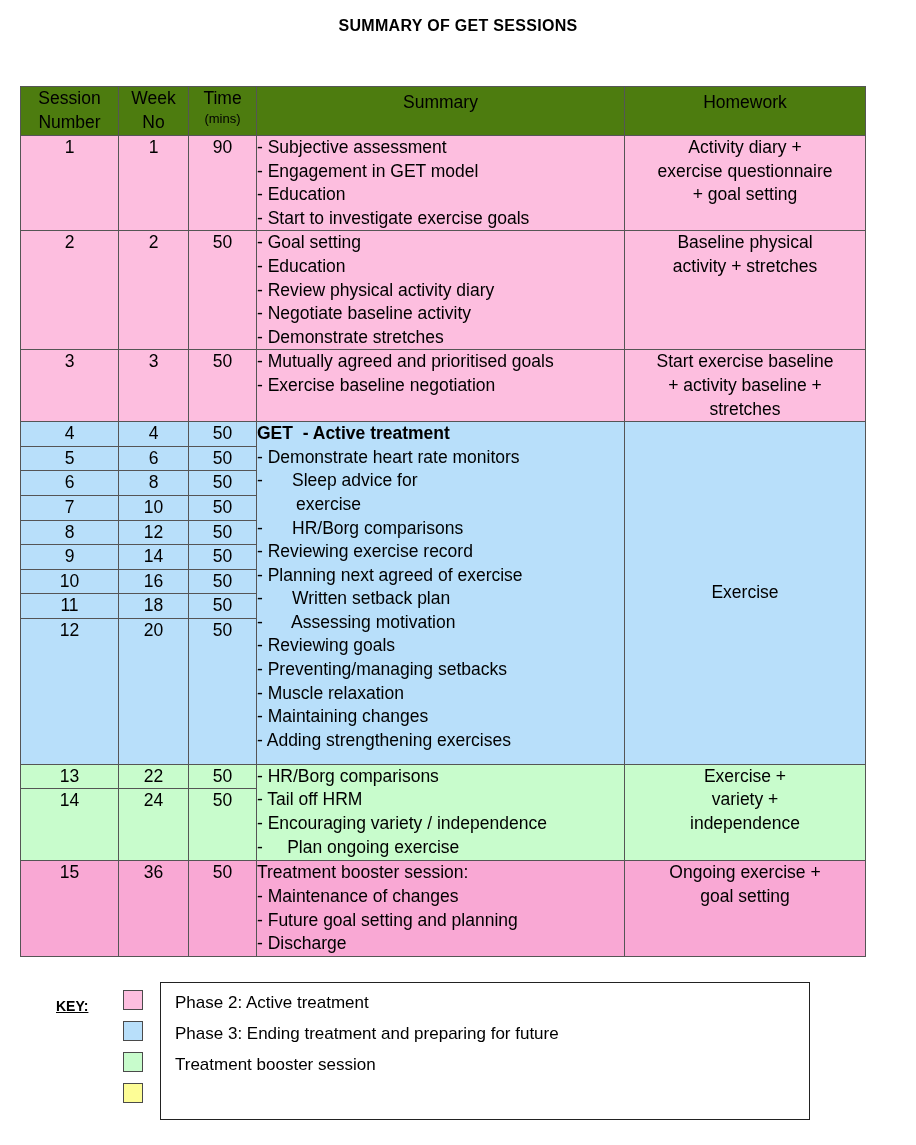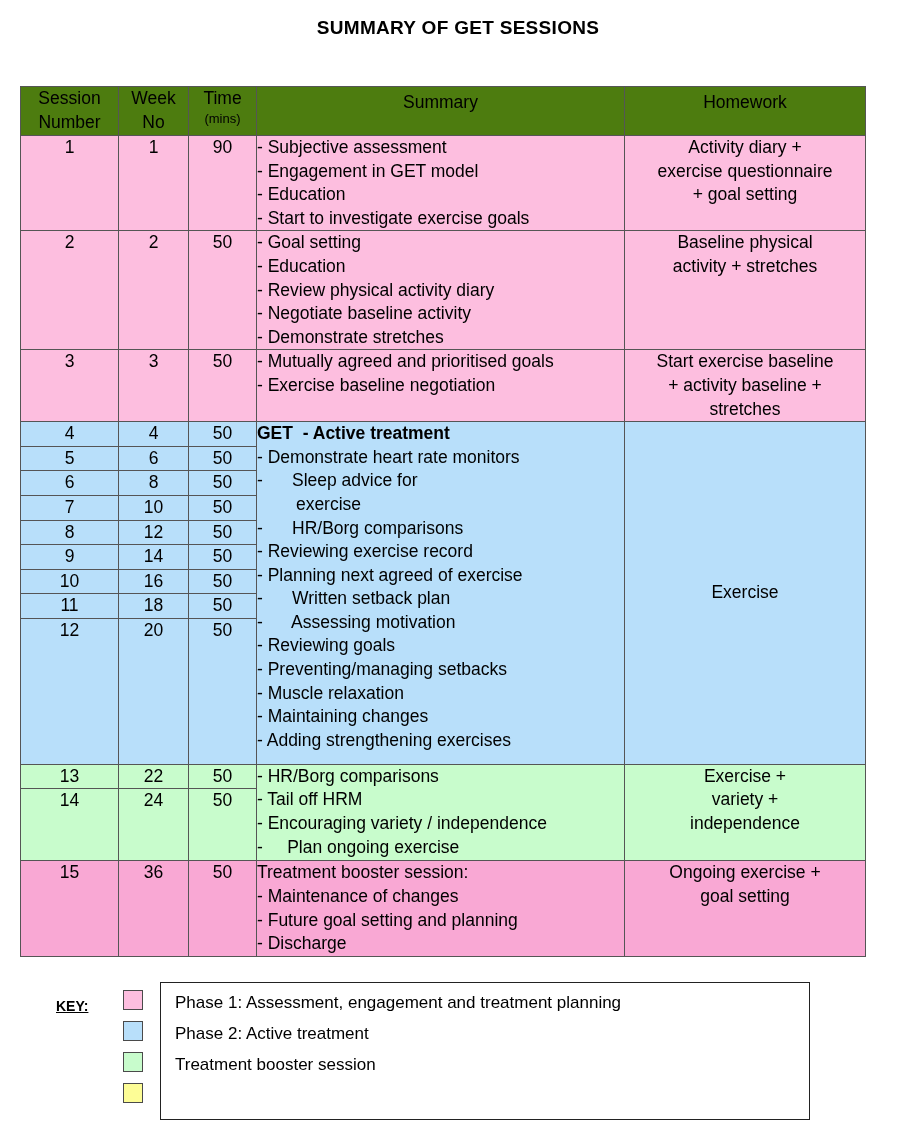--- a/index.html
+++ b/index.html
@@ -11,21 +11,21 @@
     width: 916px;
     height: 1145px;
     font-family: "Liberation Sans", sans-serif;
     color: #000000;
     position: relative;
     overflow: hidden;
   }
 
   #page-title {
     text-align: center;
-    font-size: 19px;
+    font-size: 16px;
     font-weight: bold;
     letter-spacing: 0.3px;
     margin: 0;
     padding-top: 17px;
     height: 30px;
   }
 
   
   #schedule-wrap {
     position: absolute;
@@ -320,18 +320,18 @@
 <div id="key-area">
   <div id="key-label">KEY:</div>
   <div id="key-swatches">
       <div class="key-swatch" style="background: rgb(253, 190, 223);"></div>
       <div class="key-swatch" style="background: rgb(184, 223, 250);"></div>
       <div class="key-swatch" style="background: rgb(200, 252, 204);"></div>
       <div class="key-swatch" style="background: rgb(253, 253, 150);"></div>
     </div>
   <div id="key-box">
     <div id="key-text-list">
-        <div class="key-row-text">Phase 1: Assessment, engagement and treatment planning</div>
         <div class="key-row-text">Phase 2: Active treatment</div>
+        <div class="key-row-text">Phase 3: Ending treatment and preparing for future</div>
         <div class="key-row-text">Treatment booster session</div>
       </div>
   </div>
 </div>
 
 </body></html>

